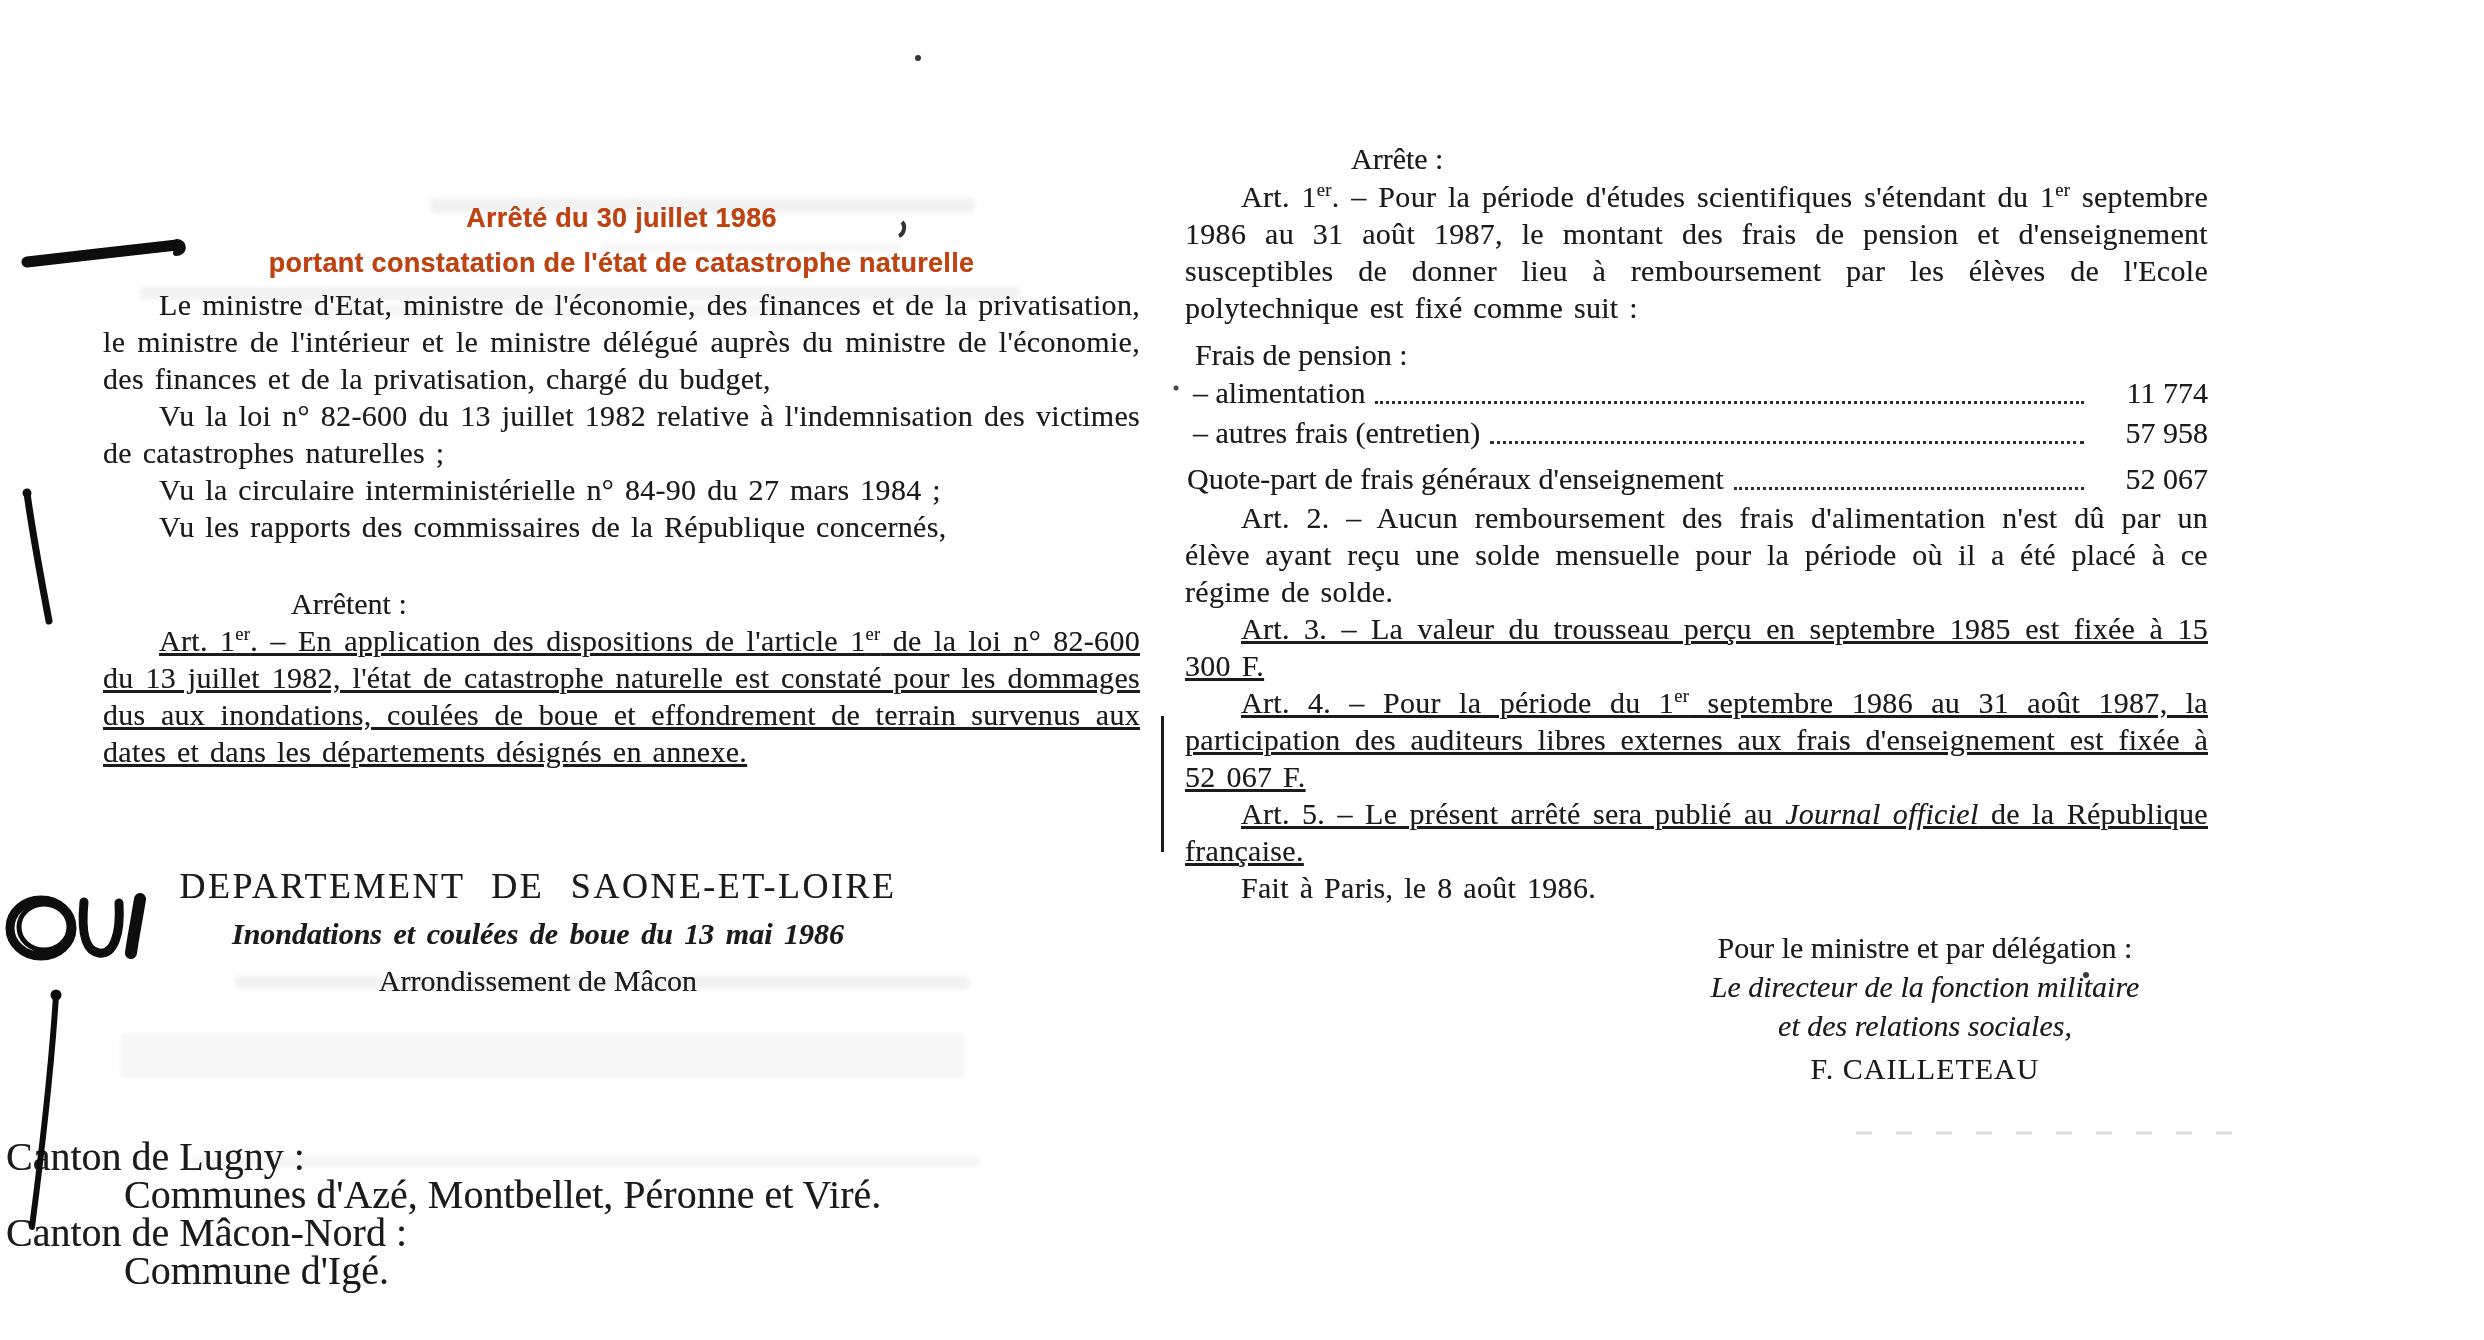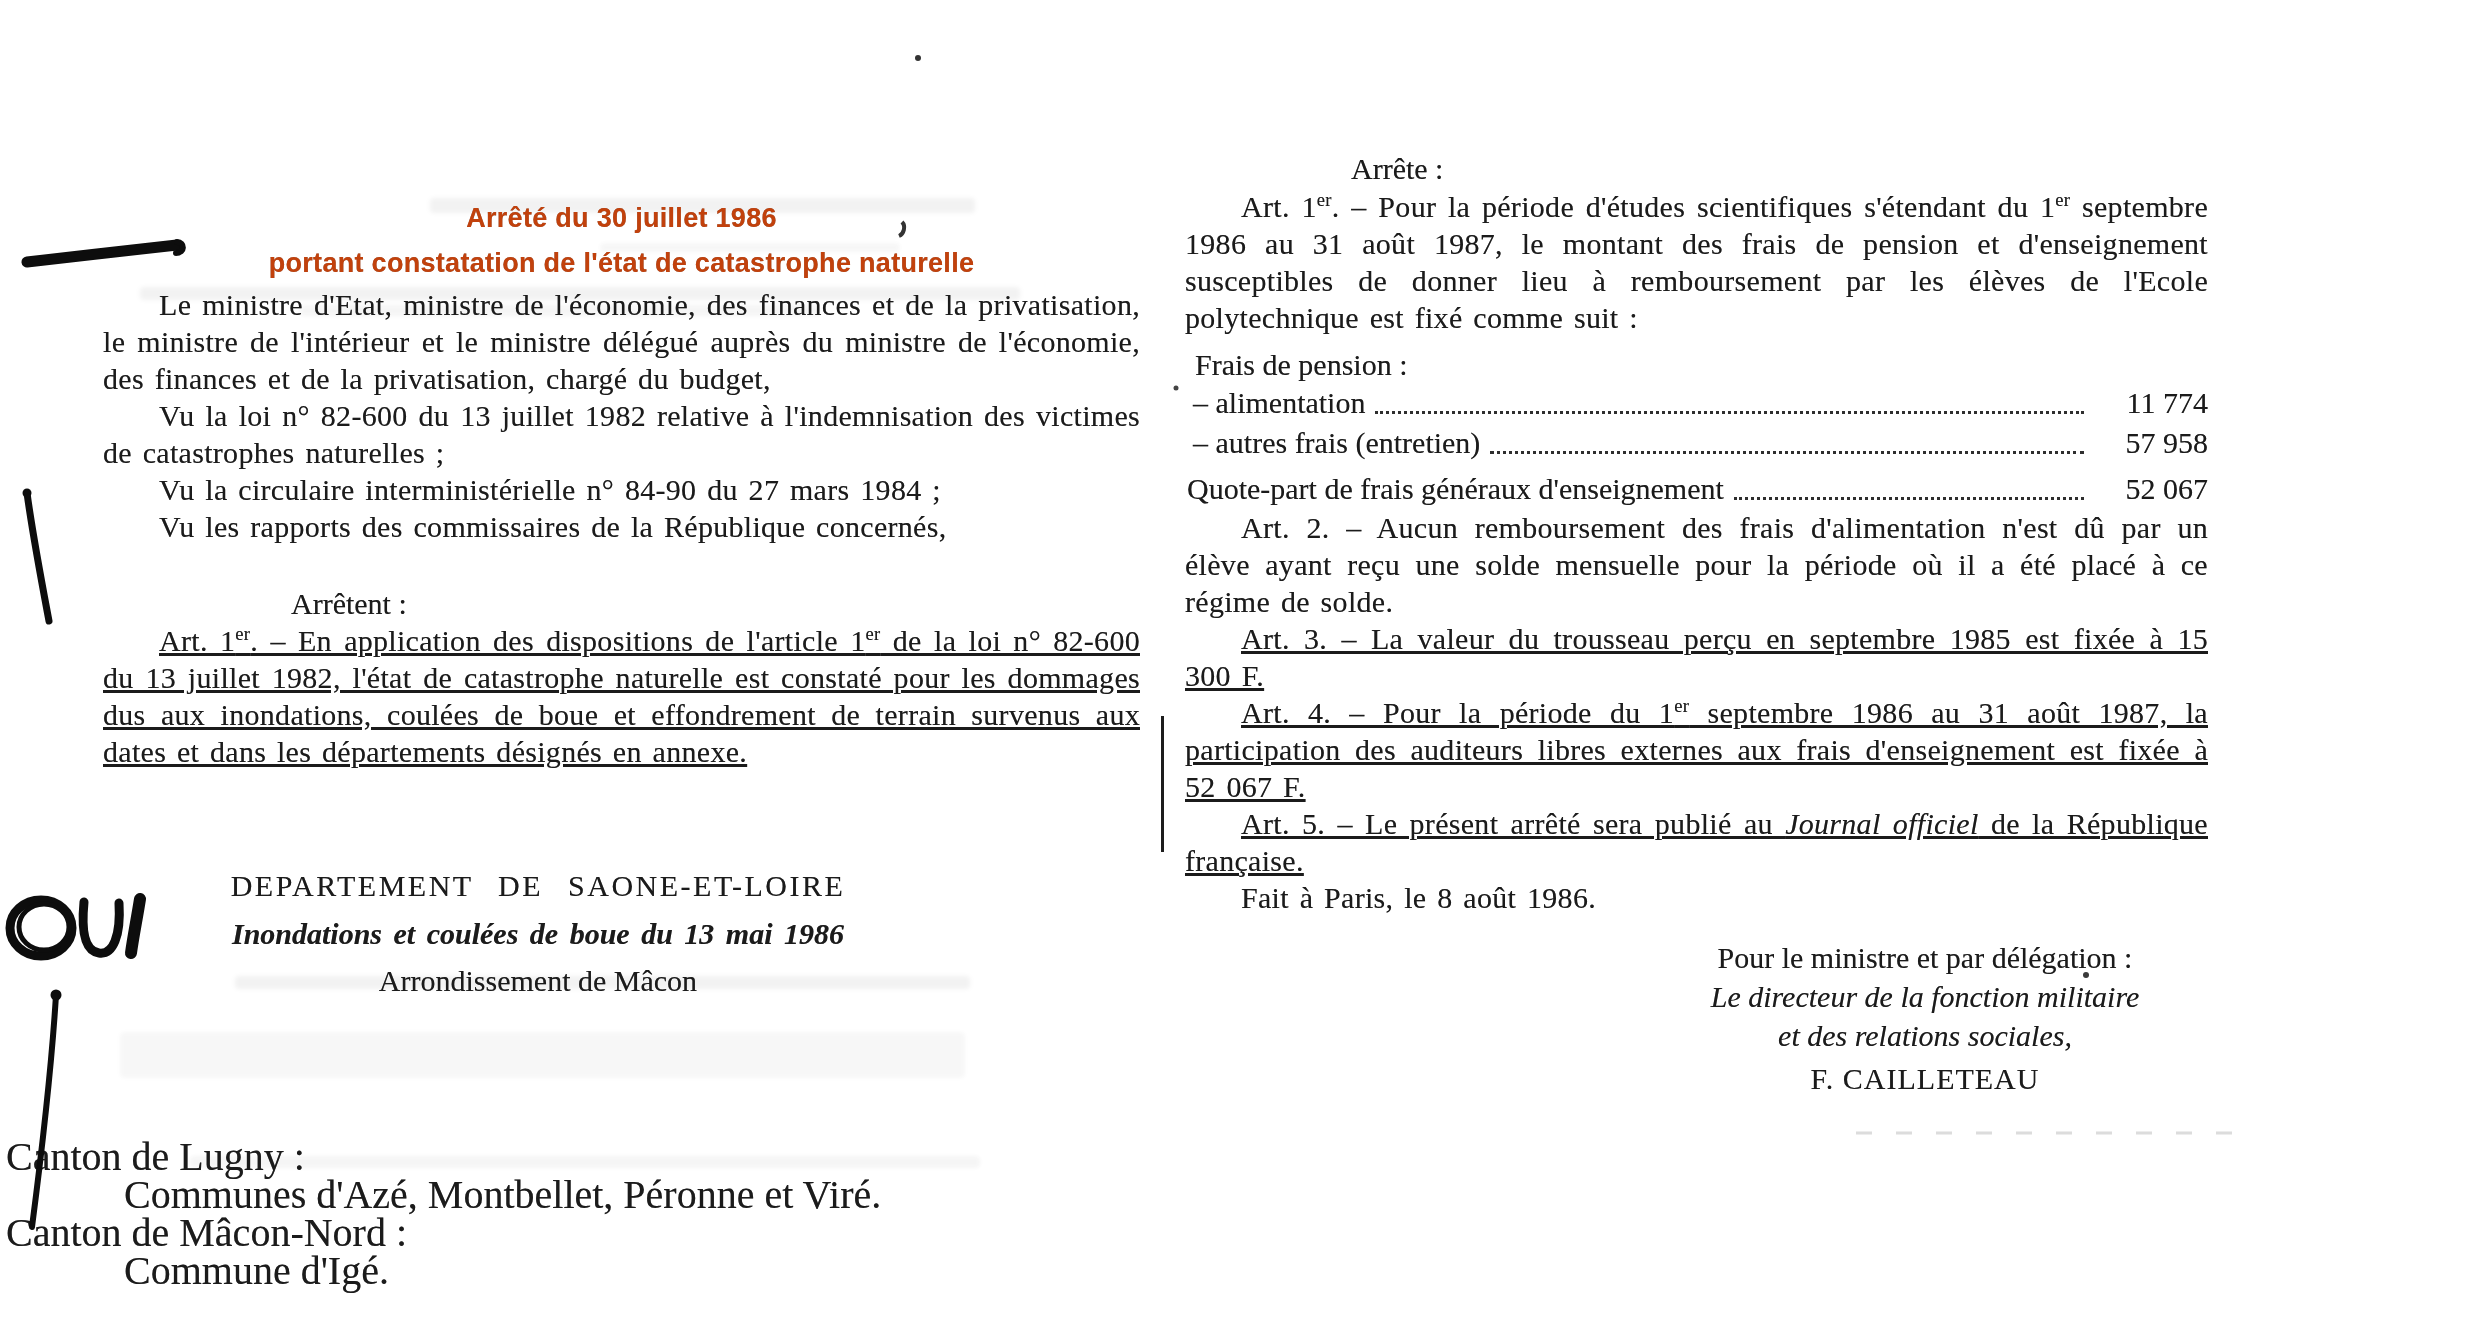--- a/index.html
+++ b/index.html
@@ -5,21 +5,21 @@
   html,body{margin:0;padding:0;background:#ffffff;}
   body{
     width:2484px;height:1340px;position:relative;overflow:hidden;
     font-family:"Liberation Serif","DejaVu Serif",serif;
     color:#1b1b1b;
     text-shadow:0 0 0.6px rgba(0,0,0,0.45);
   }
   .page{position:absolute;inset:0;}
   .col{position:absolute;}
   .col-left{left:103px;top:196px;width:1037px;}
-  .col-right{left:1185px;top:150px;width:1023px;}
+  .col-right{left:1185px;top:140px;width:1023px;}
 
   .doc-title{
     text-align:center;
     font-family:"Liberation Sans","DejaVu Sans",sans-serif;
     font-weight:bold;font-size:27px;line-height:45px;letter-spacing:0.3px;
     color:#c2410c;
   }
   p.body{
     margin:0;font-size:30px;line-height:37px;
     text-align:justify;letter-spacing:0.3px;word-spacing:3px;
@@ -28,21 +28,21 @@
   .oneline{text-align:left;white-space:nowrap;}
   sup.sup{font-size:0.62em;vertical-align:super;line-height:0;}
 
   .arretent-heading{margin:40px 0 0 0;padding-left:188px;font-size:30px;line-height:37px;}
   .arrete-heading{margin:0;padding-left:166px;font-size:30px;line-height:38px;}
 
   .mt6{margin-top:6px;} .mt2{margin-top:2px;}
   .mt14{margin-top:14px;} .mt16{margin-top:16px;text-decoration:underline;} .mt38{margin-top:38px;}
 
   .annex-block{margin-top:96px;width:870px;text-align:center;}
-  .dept-line{font-size:30px;line-height:40px;letter-spacing:2.5px;word-spacing:15px;}
+  .dept-line{font-size:36px;line-height:40px;letter-spacing:2.5px;word-spacing:15px;}
   .event-line{margin-top:8px;font-size:30px;line-height:40px;font-style:italic;font-weight:bold;word-spacing:4px;}
   .arrond-line{margin-top:8px;font-size:30px;line-height:37px;}
 
   .cantons{position:absolute;left:6px;top:1138px;width:1140px;font-size:40px;line-height:38px;}
   .commune-line{padding-left:118px;}
 
   .fees{margin-top:10px;font-size:30px;}
   .fees-label{line-height:37px;padding-left:10px;}
   .fee-row{display:flex;align-items:flex-end;line-height:40px;margin-top:0;}
   .fee-row .fee-label{white-space:nowrap;padding-left:8px;}

